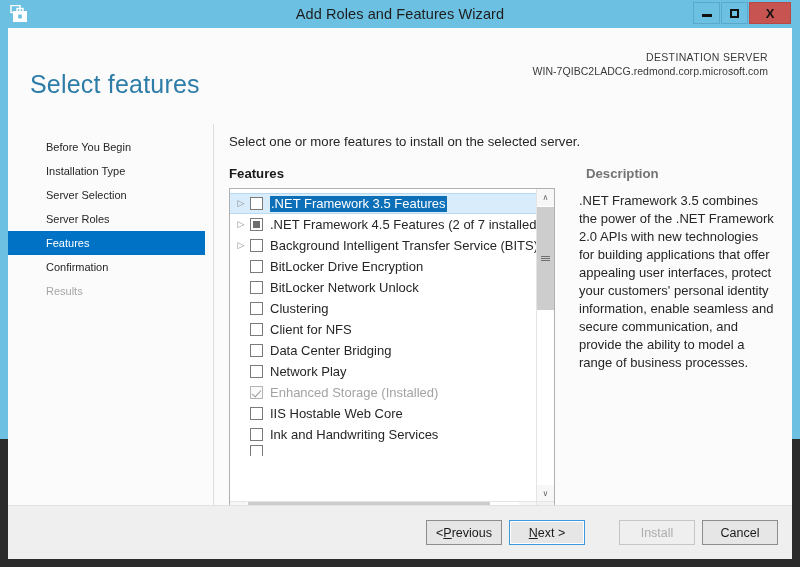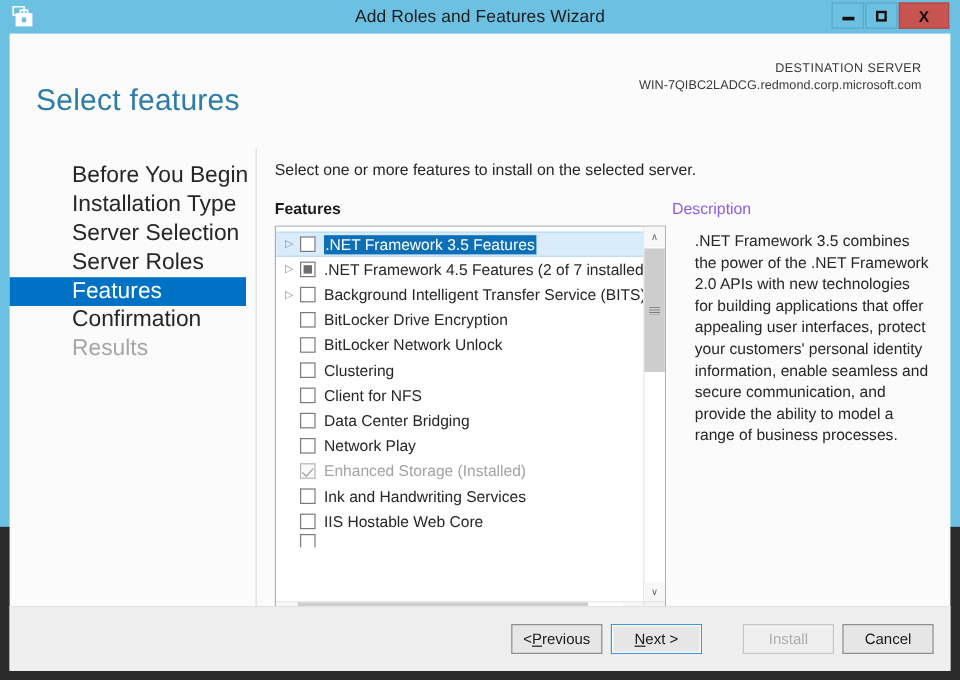--- a/index.html
+++ b/index.html
@@ -121,22 +121,22 @@
   
   #sidebar {
     position: absolute;
     left: 0px; top: 82px;
     width: 197px;
     padding-top: 25px;
   }
   .nav-item {
     height: 24px;
     line-height: 24px;
-    padding-left: 52px;
-    font-size: 19px;
+    padding-left: 38px;
+    font-size: 11px;
     color: #262626;
     cursor: default;
     white-space: nowrap;
   }
   .nav-item.active {
     background: #0072c6;
     color: #ffffff;
   }
   .nav-item.disabled {
     color: #a6a6a6;
@@ -163,24 +163,24 @@
   }
   #features-label {
     position: absolute;
     left: 7px; top: 42px;
     font-size: 13.2px;
     color: #1a1a1a;
     font-weight: bold;
   }
   #desc-label {
     position: absolute;
-    left: 338px; top: 42px;
+    left: 364px; top: 42px;
     font-size: 13.2px;
-    color: #8b5cf6;
-    font-weight: normal;
+    color: #737373;
+    font-weight: bold;
   }
   #desc-body {
     position: absolute;
     left: 357px; top: 68px;
     width: 196px;
     font-size: 13px;
     line-height: 18px;
     color: #262626;
   }
 
@@ -497,27 +497,27 @@
               <span class="twisty empty">▷</span>
               <span class="cbox checked-disabled"></span>
               <span class="row-label dim">Enhanced Storage (Installed)</span>
             </div>
 
 
 
             <div class="row">
               <span class="twisty empty">▷</span>
               <span class="cbox"></span>
+              <span class="row-label">IIS Hostable Web Core</span>
+            </div>
+
+            <div class="row">
+              <span class="twisty empty">▷</span>
+              <span class="cbox"></span>
               <span class="row-label">Ink and Handwriting Services</span>
-            </div>
-
-            <div class="row">
-              <span class="twisty empty">▷</span>
-              <span class="cbox"></span>
-              <span class="row-label">IIS Hostable Web Core</span>
             </div>
 
             <div class="row clipped">
               <span class="twisty empty">▷</span>
               <span class="cbox"></span>
               <span class="row-label"></span>
             </div>
 
           </div>
         </div>

